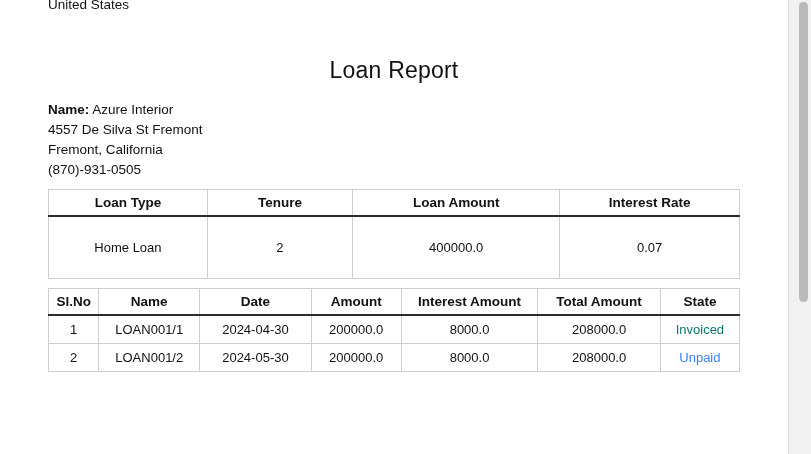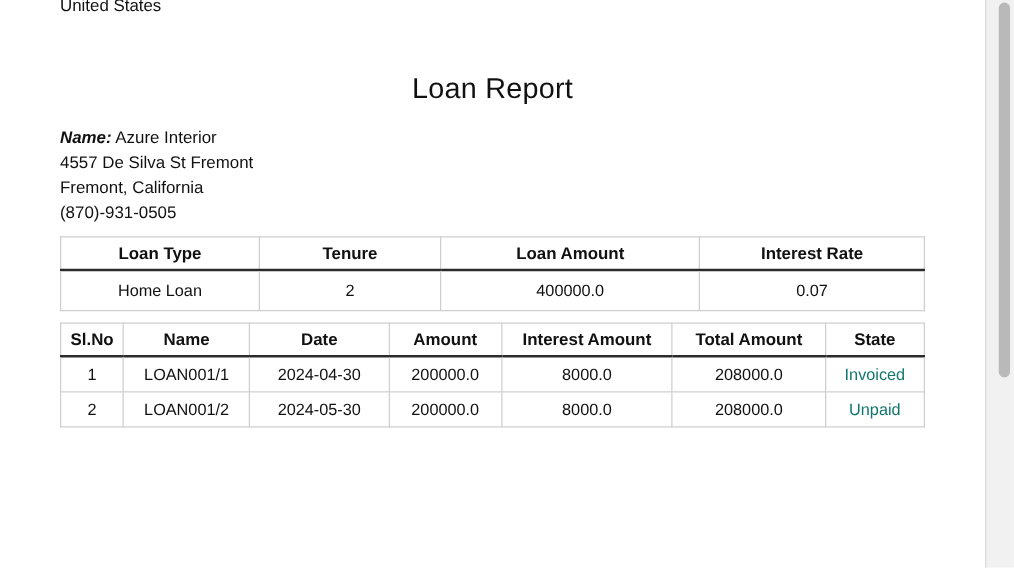--- a/index.html
+++ b/index.html
@@ -58,52 +58,51 @@
     margin: 44px 0 0 0;
     letter-spacing: 0.2px;
   }
   .addr-block {
     margin-top: 16px;
     font-size: 13.5px;
     line-height: 20px;
   }
   .addr-block .label {
     font-weight: bold;
-    font-style: italic;
   }
   table.rep {
     border-collapse: collapse;
     width: 100%;
     margin-top: 9px;
     font-size: 13px;
   }
   table.rep th, table.rep td {
     border: 1px solid #cfcfcf;
     text-align: center;
     padding: 4px 6px;
     font-weight: normal;
   }
   table.rep thead th {
     font-weight: bold;
     border-bottom: 2px solid #2b2b2b;
     padding: 5px 6px;
     font-size: 13.5px;
   }
   table.rep thead tr th:first-child { border-left: 1px solid #cfcfcf; }
-  .loan-table tbody td { padding: 8px 6px; }
+  .loan-table tbody td { padding: 23px 6px; }
   .sched-title {
     text-align: center;
     font-size: 23px;
     font-weight: normal;
     margin: 42px 0 0 0;
   }
   .sched-table { margin-top: 10px; }
   .sched-table tbody td { padding: 6px 6px; }
   .state-invoiced { color: #0f766e; }
-  .state-unpaid { color: #0f766e; }
+  .state-unpaid { color: #3b82f6; }
   .col-slno { width: 7%; }
   .col-name { width: 14%; }
   .col-date { width: 15.5%; }
   .col-amount { width: 12.5%; }
   .col-interest { width: 19%; }
   .col-total { width: 17%; }
   .col-state { width: 11%; }
 </style>
 </head>
 <body>

